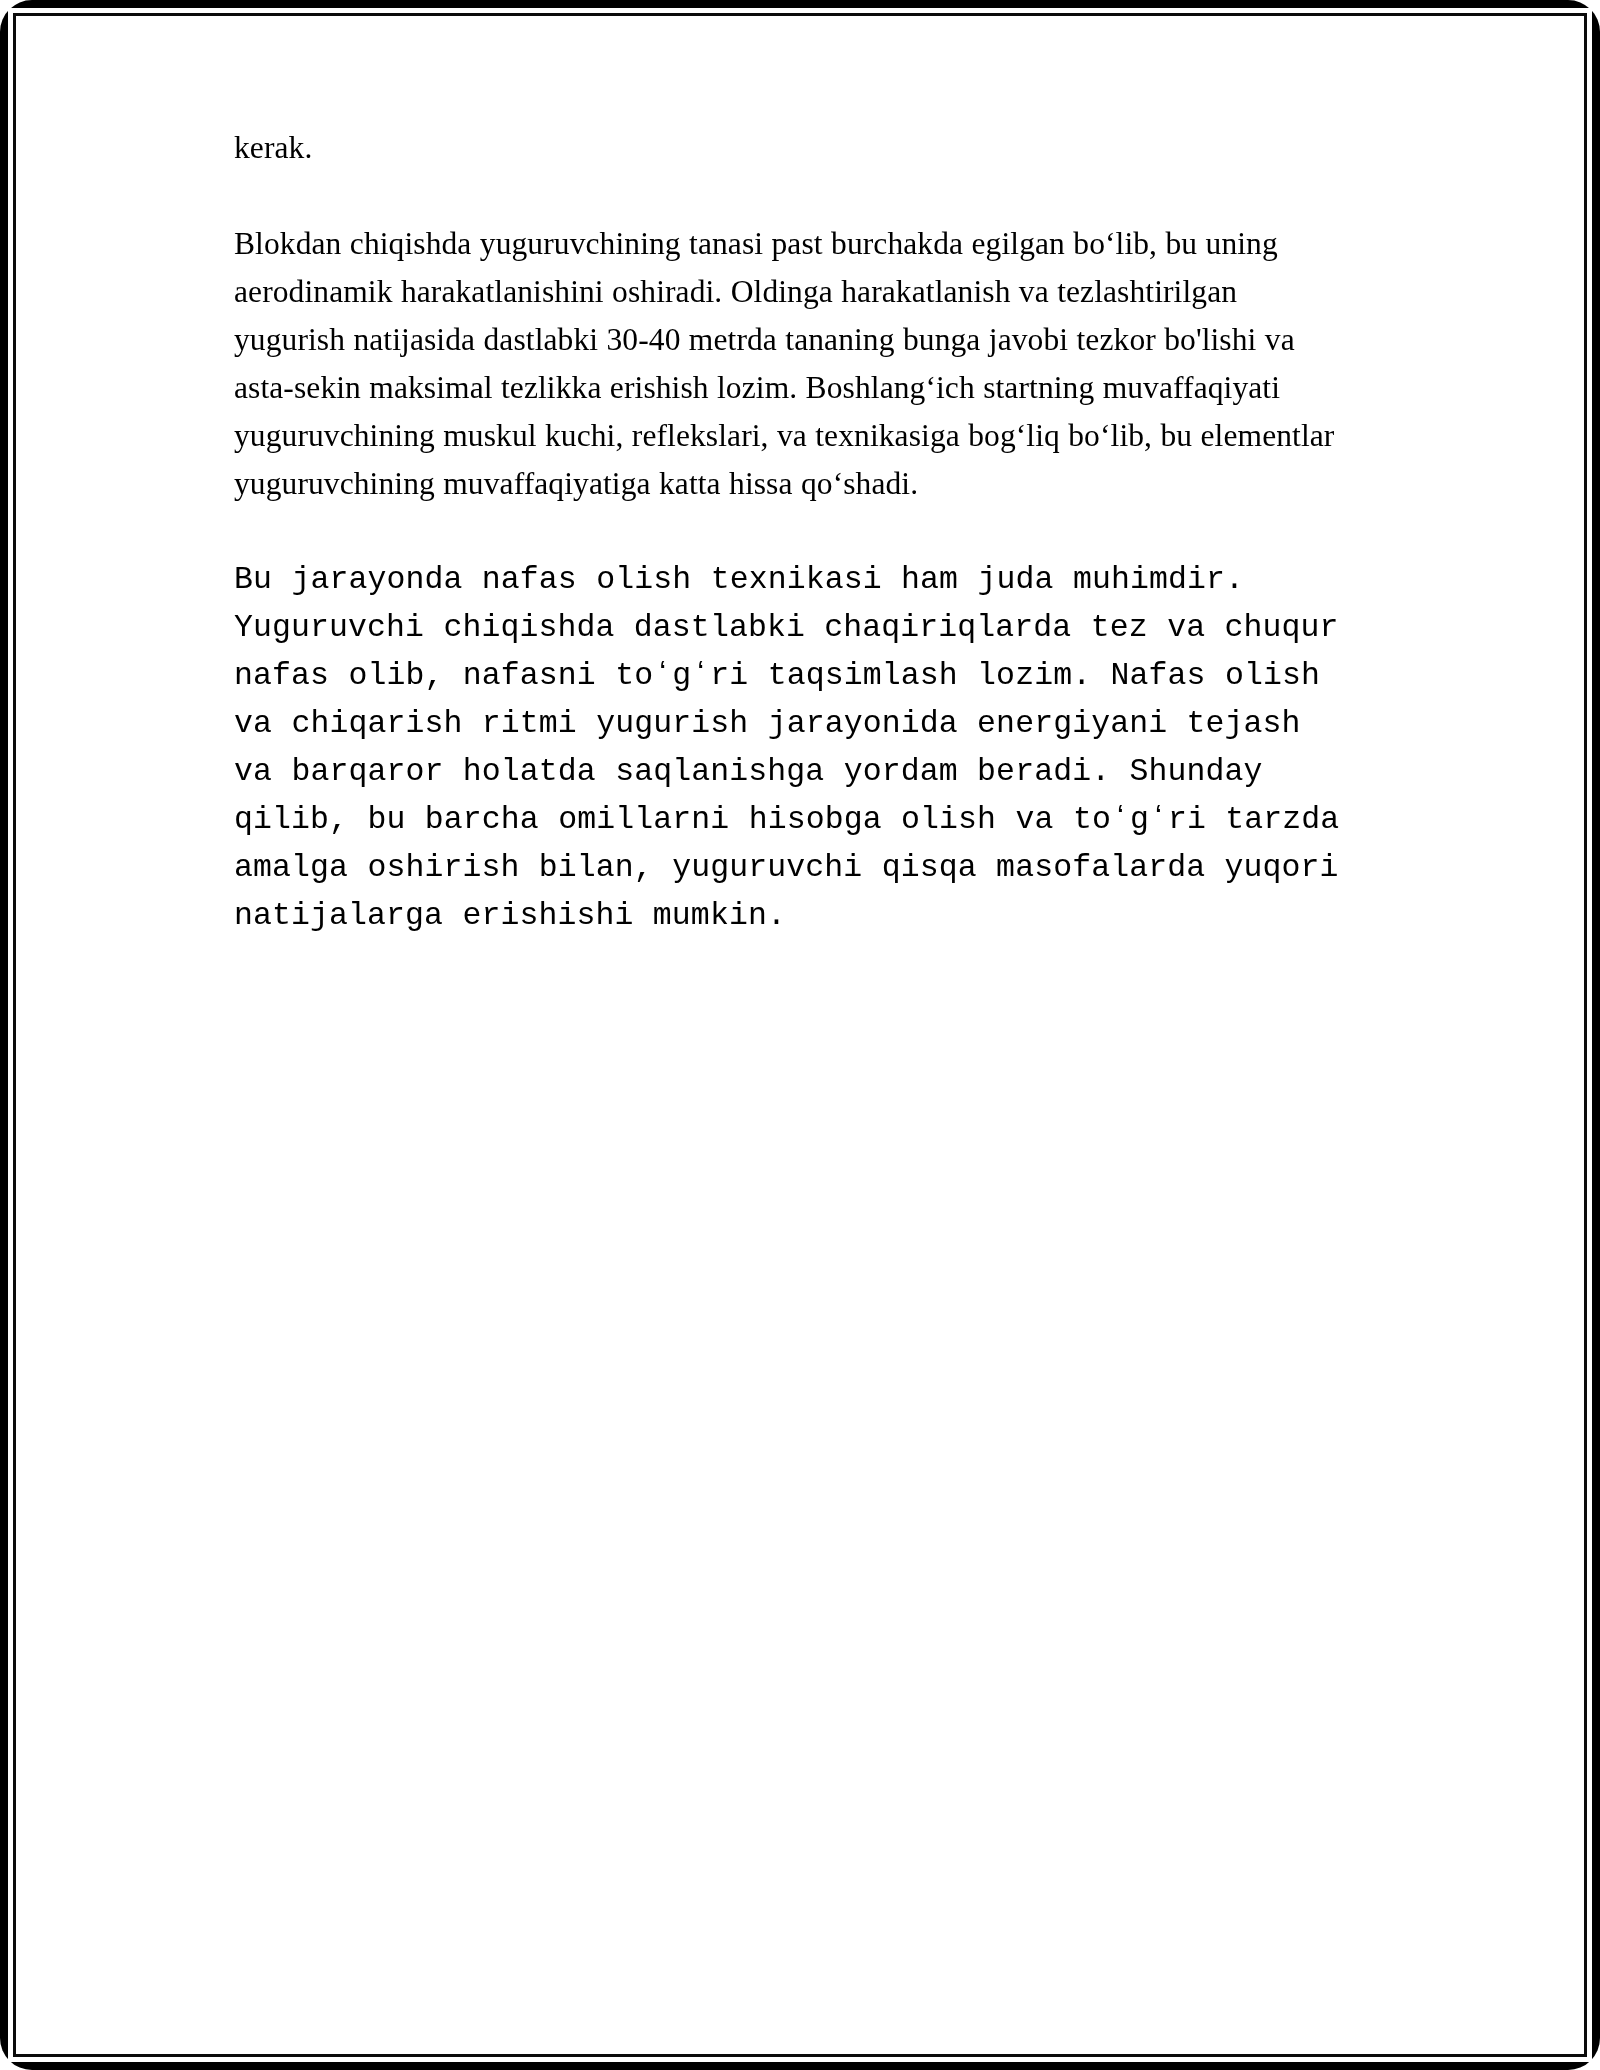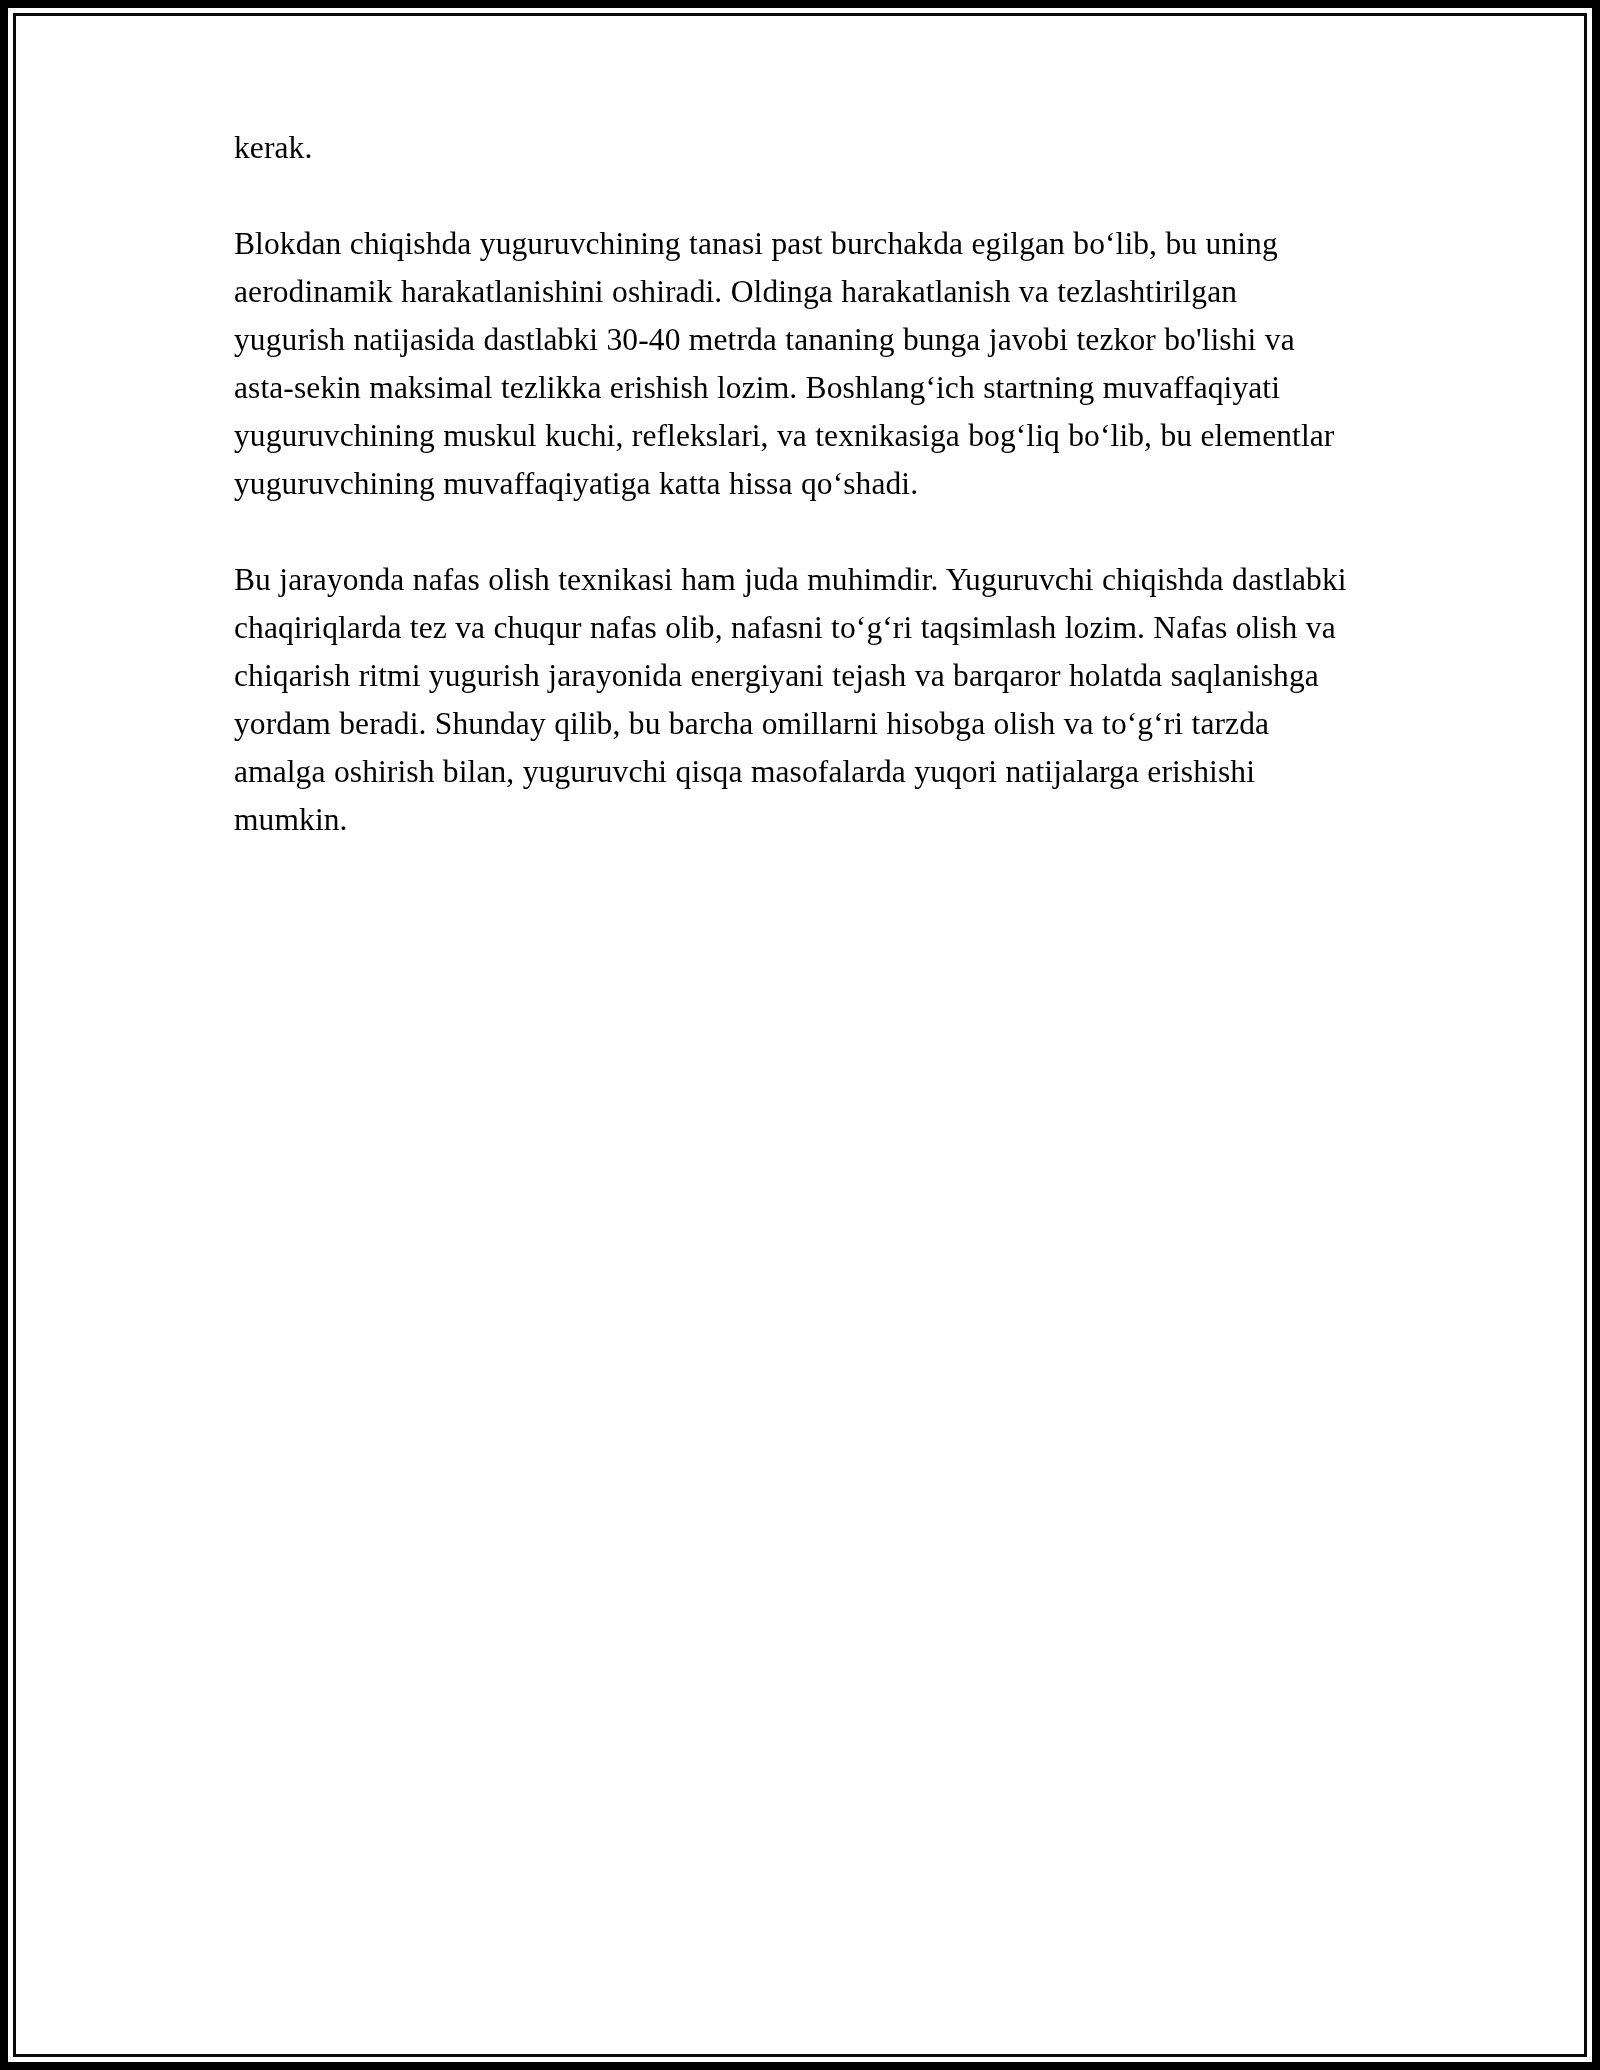--- a/index.html
+++ b/index.html
@@ -10,20 +10,21 @@
   }
 
   .page-canvas {
     position: relative;
     width: 1600px;
     height: 2070px;
     background: #ffffff;
     box-sizing: border-box;
     overflow: hidden;
     font-family: "Liberation Serif", "DejaVu Serif", serif;
+    border-radius: 32px;
   }
 
   
   .page-border-outer {
     position: absolute;
     left: 0;
     top: 0;
     width: 1600px;
     height: 2070px;
     box-sizing: border-box;
@@ -63,20 +64,21 @@
   .block-continuation {
     margin: 0 0 48px 0;
   }
 
   .block-paragraph {
     margin: 0 0 48px 0;
   }
 
   .block-paragraph:last-child {
     margin-bottom: 0;
+    font-family: Liberation Mono, monospace;
   }
 </style>
 </head>
 <body>
 
 <div class="page-canvas">
 
   <div class="page-border-outer"></div>
   <div class="page-border-inner"></div>
 

